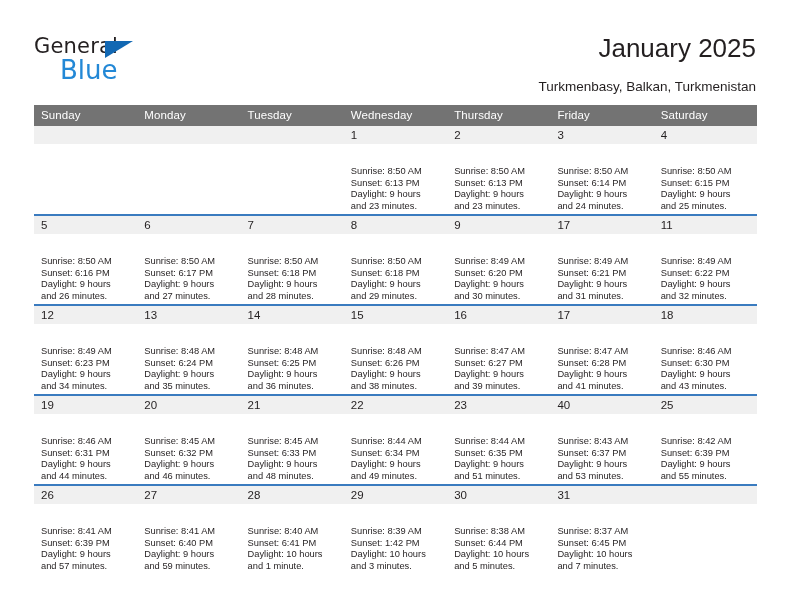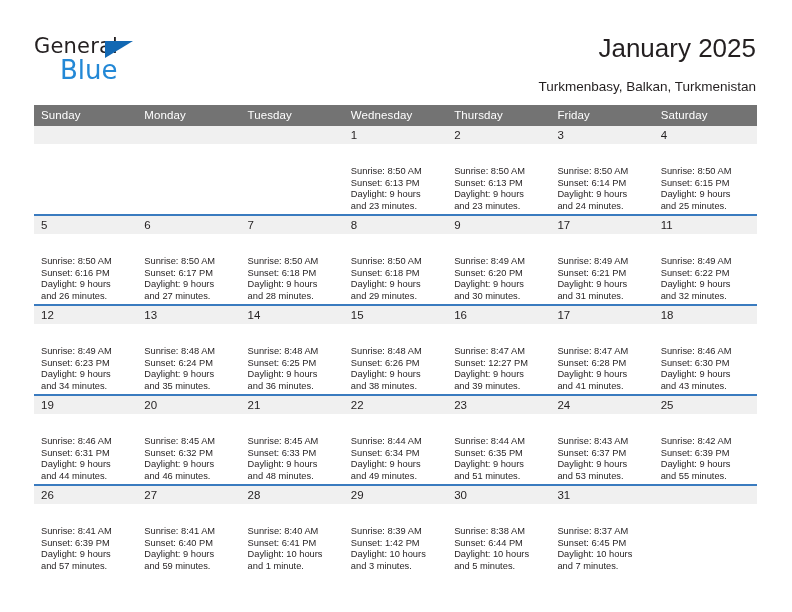--- a/index.html
+++ b/index.html
@@ -321,21 +321,21 @@
               <div>Sunrise: 8:48 AM</div>
               <div>Sunset: 6:26 PM</div>
               <div>Daylight: 9 hours</div>
               <div>and 38 minutes.</div>
             </div>
           </td>
           <td>
             <div class="daynum">16</div>
             <div class="info">
               <div>Sunrise: 8:47 AM</div>
-              <div>Sunset: 12:27 PM</div>
+              <div>Sunset: 6:27 PM</div>
               <div>Daylight: 9 hours</div>
               <div>and 39 minutes.</div>
             </div>
           </td>
           <td>
             <div class="daynum">17</div>
             <div class="info">
               <div>Sunrise: 8:47 AM</div>
               <div>Sunset: 6:28 PM</div>
               <div>Daylight: 9 hours</div>
@@ -392,21 +392,21 @@
           <td>
             <div class="daynum">23</div>
             <div class="info">
               <div>Sunrise: 8:44 AM</div>
               <div>Sunset: 6:35 PM</div>
               <div>Daylight: 9 hours</div>
               <div>and 51 minutes.</div>
             </div>
           </td>
           <td>
-            <div class="daynum">24</div>
+            <div class="daynum">40</div>
             <div class="info">
               <div>Sunrise: 8:43 AM</div>
               <div>Sunset: 6:37 PM</div>
               <div>Daylight: 9 hours</div>
               <div>and 53 minutes.</div>
             </div>
           </td>
           <td>
             <div class="daynum">25</div>
             <div class="info">

